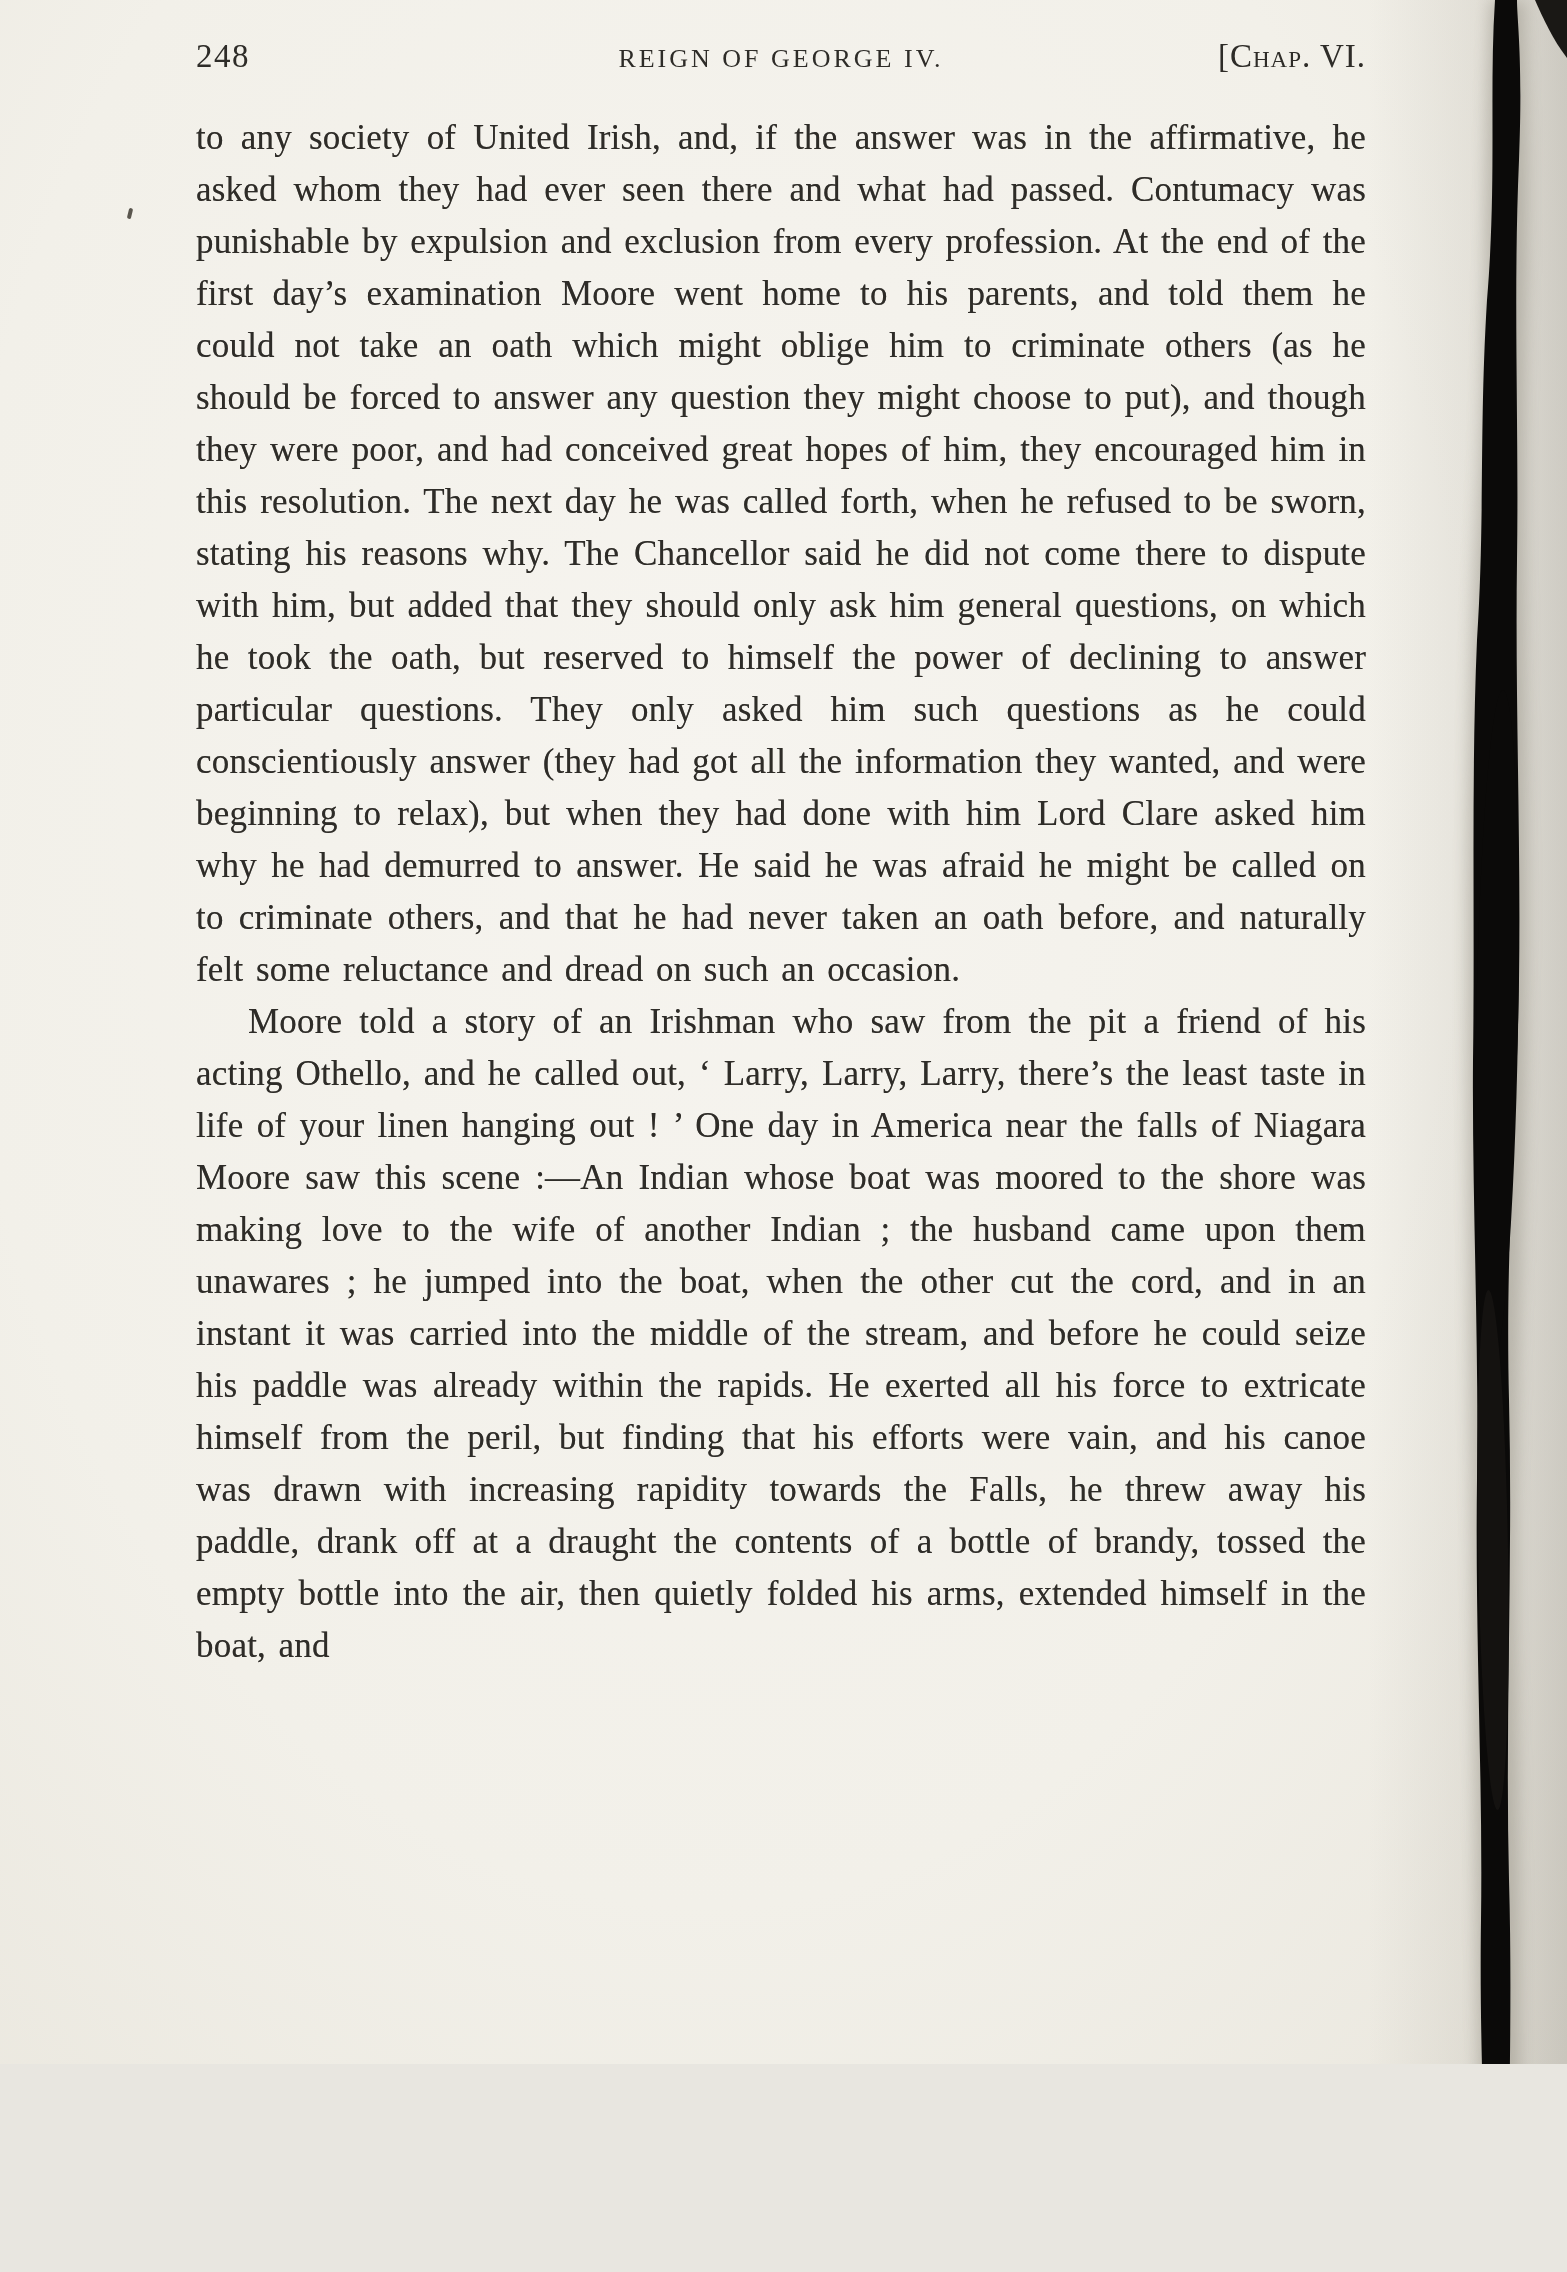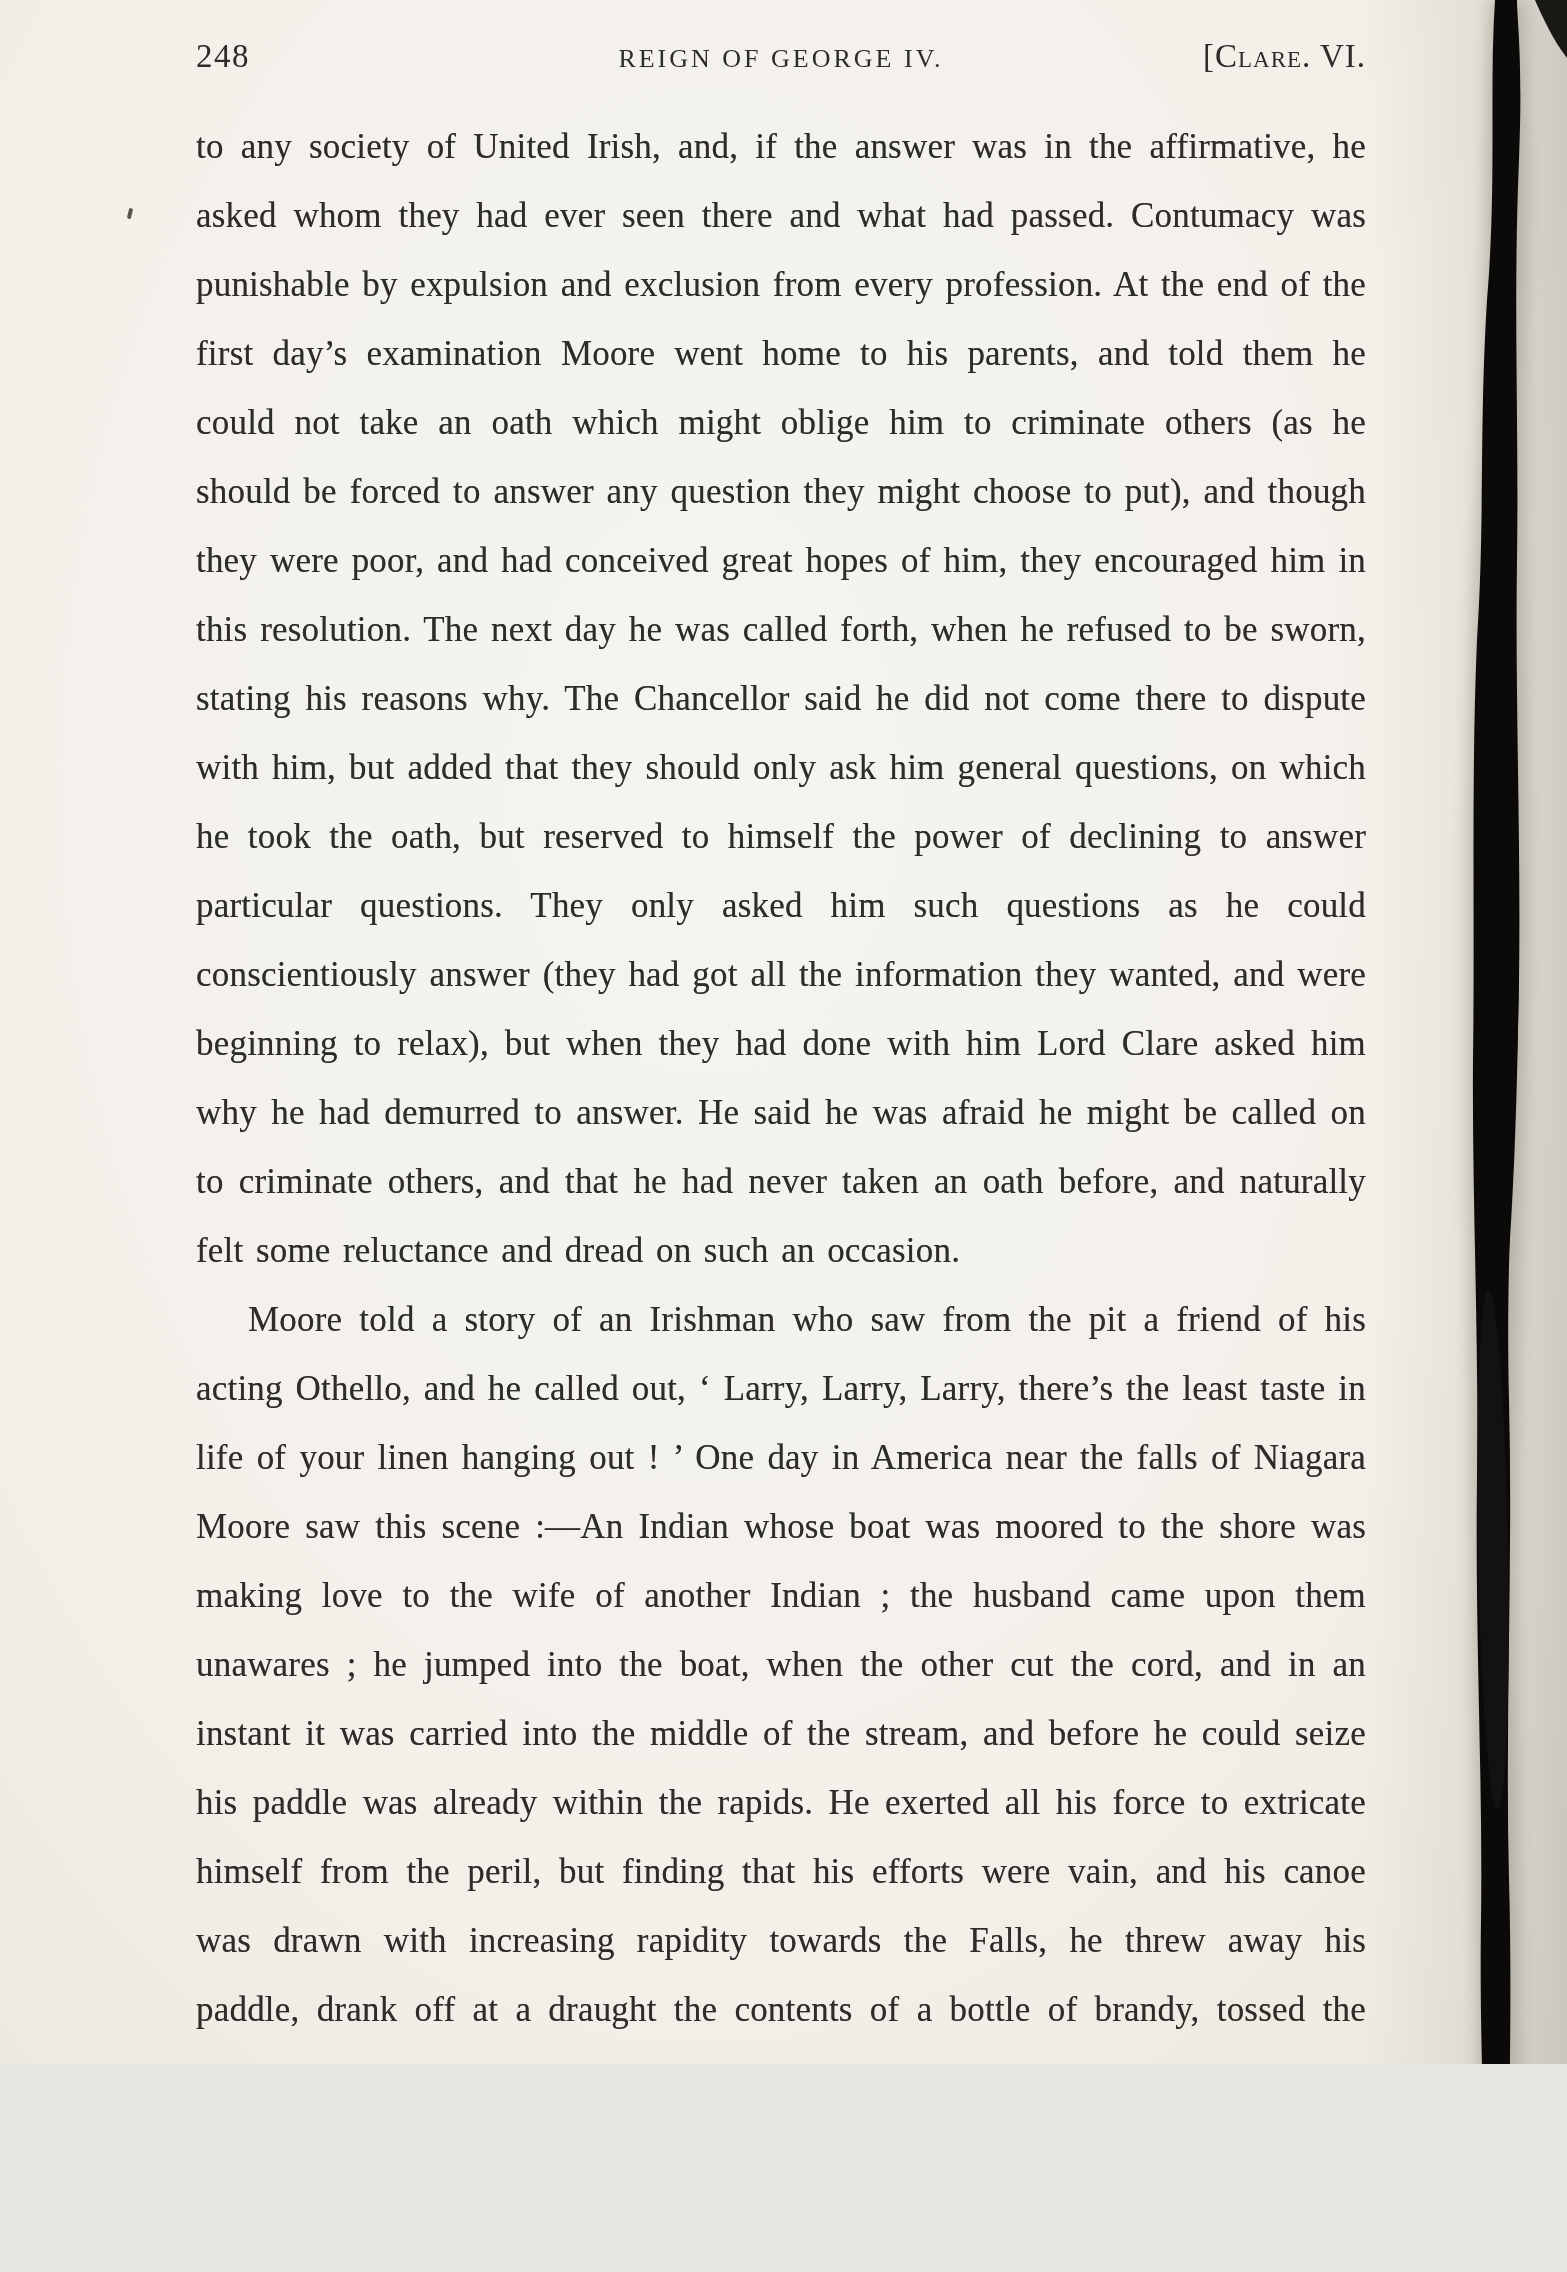--- a/index.html
+++ b/index.html
@@ -52,21 +52,21 @@
     justify-self: end;
     font-variant: small-caps;
     letter-spacing: 1px;
   }
   .page-body {
     position: absolute;
     top: 112px;
     left: 196px;
     width: 1170px;
     font-size: 35px;
-    line-height: 69px;
+    line-height: 52px;
     text-align: justify;
     word-spacing: 3.5px;
     letter-spacing: 0.2px;
     text-shadow: 0 0 0.5px rgba(45,42,36,0.55);
   }
   .page-body p {
     margin: 0;
   }
   .page-body p.indent {
     text-indent: 52px;
@@ -107,21 +107,21 @@
 </head>
 <body>
 
 <div class="page">
 
   <div class="gutter-shade"></div>
 
   <header class="page-header">
     <span class="page-number">248</span>
     <span class="running-title">REIGN OF GEORGE IV.</span>
-    <span class="chapter-label">[Clare. VI.</span>
+    <span class="chapter-label">[Chap. VI.</span>
   </header>
 
   <main class="page-body">
     <p class="para">to any society of United Irish, and, if the answer was in the affirmative, he asked whom they had ever seen there and what had passed.  Contumacy was punishable by expulsion and exclusion from every profession.  At the end of the first day’s examination Moore went home to his parents, and told them he could not take an oath which might oblige him to criminate others (as he should be forced to answer any question they might choose to put), and though they were poor, and had conceived great hopes of him, they encouraged him in this resolution.  The next day he was called forth, when he refused to be sworn, stating his reasons why.  The Chancellor said he did not come there to dispute with him, but added that they should only ask him general questions, on which he took the oath, but reserved to himself the power of declining to answer particular questions.  They only asked him such questions as he could conscientiously answer (they had got all the information they wanted, and were beginning to relax), but when they had done with him Lord Clare asked him why he had demurred to answer.  He said he was afraid he might be called on to criminate others, and that he had never taken an oath before, and naturally felt some reluctance and dread on such an occasion.</p>
     <p class="para indent">Moore told a story of an Irishman who saw from the pit a friend of his acting Othello, and he called out, ‘ Larry, Larry, Larry, there’s the least taste in life of your linen hanging out ! ’  One day in America near the falls of Niagara Moore saw this scene :—An Indian whose boat was moored to the shore was making love to the wife of another Indian ; the husband came upon them unawares ; he jumped into the boat, when the other cut the cord, and in an instant it was carried into the middle of the stream, and before he could seize his paddle was already within the rapids. He exerted all his force to extricate himself from the peril, but finding that his efforts were vain, and his canoe was drawn with increasing rapidity towards the Falls, he threw away his paddle, drank off at a draught the contents of a bottle of brandy, tossed the empty bottle into the air, then quietly folded his arms, extended himself in the boat, and</p>
   </main>
 
   <svg class="scan-streak" viewBox="0 0 150 2272" xmlns="http://www.w3.org/2000/svg">
     <defs>
       <filter id="blurHalo" x="-50%" y="-5%" width="200%" height="110%">

